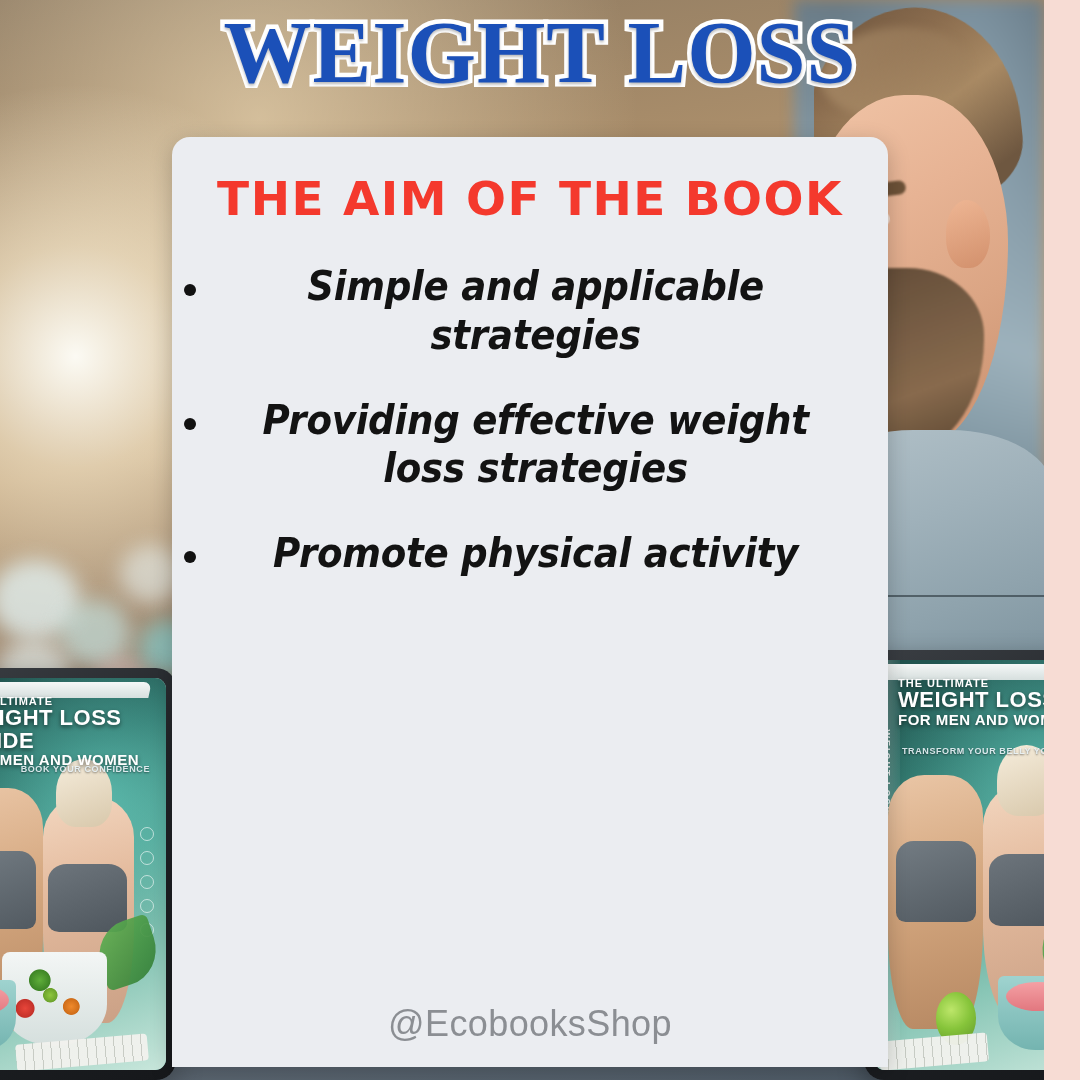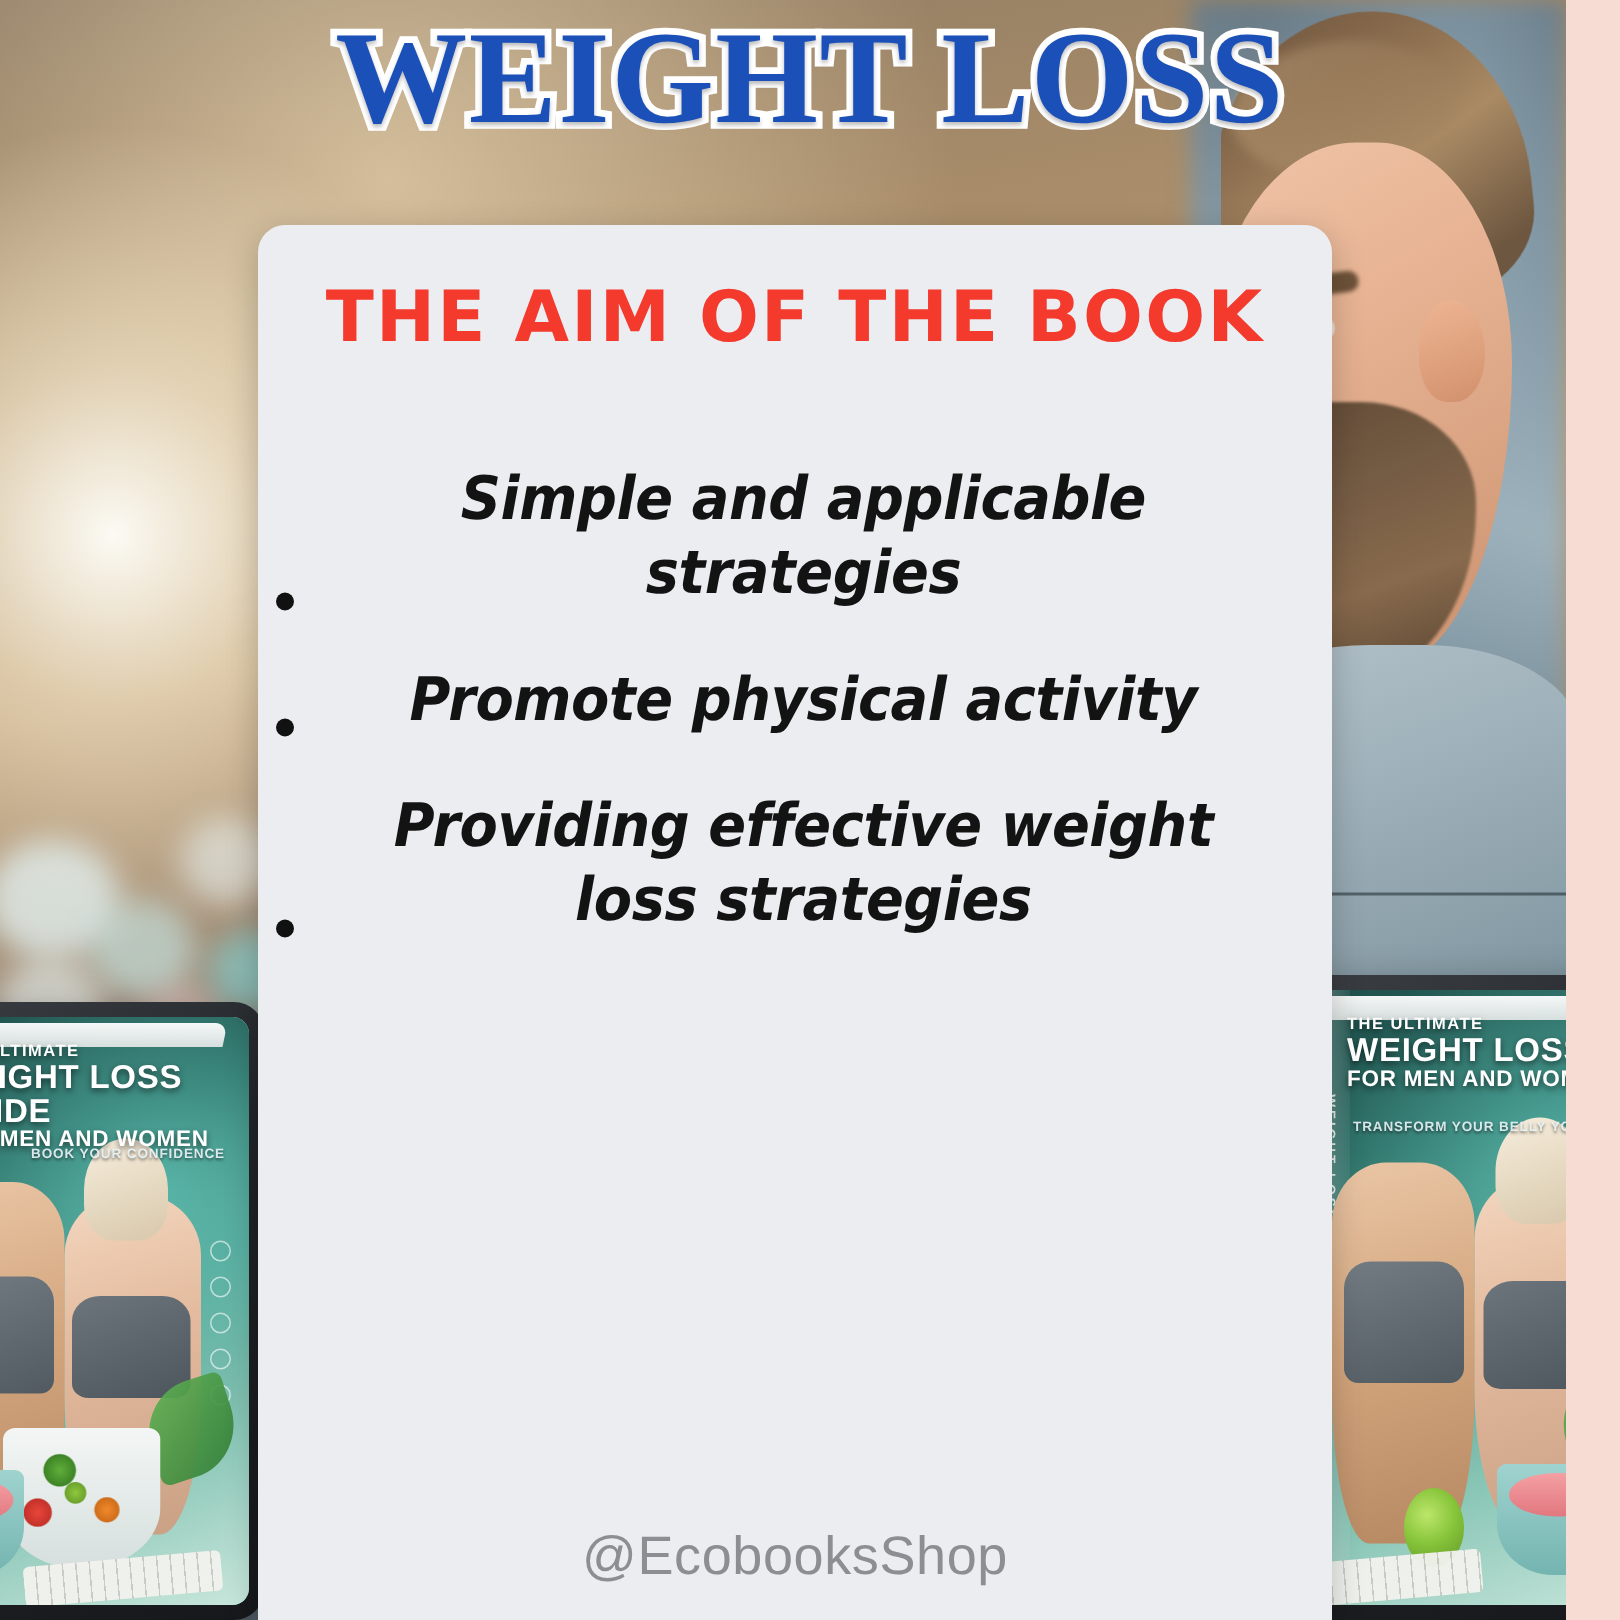--- a/index.html
+++ b/index.html
@@ -117,21 +117,21 @@
     -webkit-text-stroke:9px #ffffff;
     paint-order:stroke fill;
     text-shadow:0 2px 3px rgba(0,0,0,.28);
     white-space:nowrap;
     line-height:1;
   }
 
   
   .card {
     position:absolute;
-    left:172px; top:150px;
+    left:172px; top:137px;
     width:716px; height:930px;
     background:#ebedf1;
     border-radius:18px 18px 0 0;
     box-shadow:0 6px 22px rgba(0,0,0,.22);
     z-index:5;
     padding:0 6px;
     display:flex; flex-direction:column;
   }
 
   .card-heading {
@@ -145,23 +145,22 @@
     line-height:1;
   }
 
   .bullets {
     list-style:none;
     margin-top:40px;
     flex:1;
   }
   .bullet {
     display:flex;
-    align-items:flex-end;
+    align-items:flex-start;
     margin-bottom:36px;
-    margin-top:34px;
   }
   .bullet .dot {
     flex:0 0 auto;
     width:12px; height:12px;
     border-radius:50%;
     background:#111111;
     margin-top:22px;
     margin-left:6px;
     margin-right:10px;
   }
@@ -414,26 +413,26 @@
   </div>
 
   <div class="card">
     <div class="card-heading">THE AIM OF THE BOOK</div>
 
     <ul class="bullets">
       <li class="bullet b0">
         <span class="dot"></span>
         <span class="txt">Simple and applicable strategies</span>
       </li>
+      <li class="bullet b1">
+        <span class="dot"></span>
+        <span class="txt">Providing effective weight loss strategies</span>
+      </li>
       <li class="bullet b2">
         <span class="dot"></span>
         <span class="txt">Promote physical activity</span>
       </li>
-      <li class="bullet b1">
-        <span class="dot"></span>
-        <span class="txt">Providing effective weight loss strategies</span>
-      </li>
     </ul>
 
     <div class="handle">@EcobooksShop</div>
   </div>
 
 </div>
 
 </body></html>

